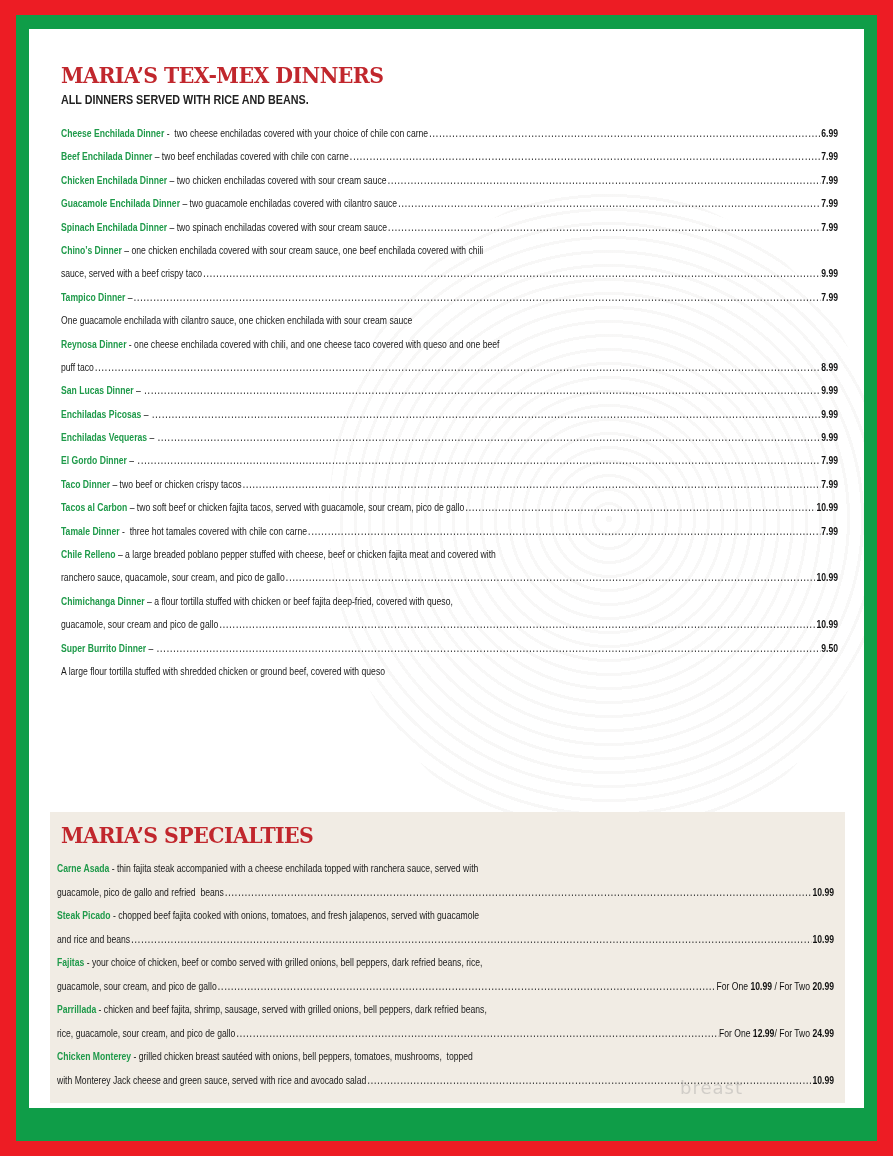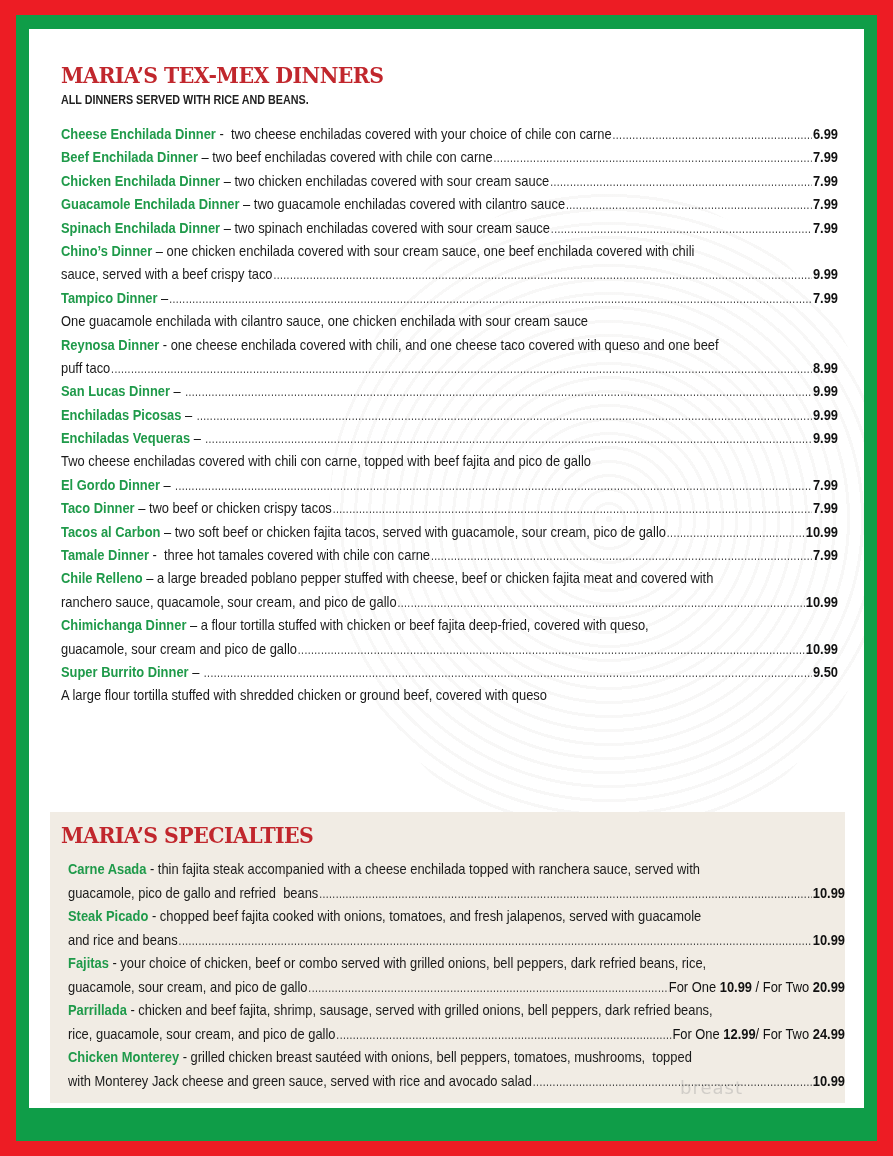--- a/index.html
+++ b/index.html
@@ -26,24 +26,24 @@
     font-weight: bold; font-size: 22px; color: #c1272d; letter-spacing: -0.6px;
     transform: scaleX(0.93); transform-origin: left;
     white-space: nowrap;
   }
   .subtitle {
     position: absolute; left: 61px; top: 93px;
     font-size: 12.5px; font-weight: bold; color: #222; white-space: nowrap;
     transform: scaleX(0.86); transform-origin: left;
   }
   .menu-list { position: absolute; left: 61px; top: 122px; width: 777px; }
-  .specials-list { position: absolute; left: 68px; top: 857px; width: 777px; }
+  .specials-list { position: absolute; left: 57px; top: 857px; width: 777px; }
   .line {
-    height: 23.4px; line-height: 23.4px; font-size: 15px; color: #1a1a1a;
-    white-space: nowrap; display: flex; align-items: flex-start; overflow: hidden;
+    height: 23.4px; line-height: 23.4px; font-size: 10px; color: #1a1a1a;
+    white-space: nowrap; display: flex; align-items: flex-end; overflow: hidden;
   }
   .line .inner { display: flex; align-items: baseline; width: 100%; transform-origin: left; }
   .name { color: #1f9a4a; font-weight: bold; flex: none; }
   .text { flex: none; }
   .dots {
     flex: 1 1 auto; overflow: hidden; color: #333; margin: 0 1px;
     letter-spacing: 0.5px; min-width: 10px; font-size: 12px;
   }
   .dots::before { content: "........................................................................................................................................................................................................................................................................"; }
   .price { flex: none; font-weight: bold; color: #111; }
@@ -173,25 +173,20 @@
     </div>
     <div class="line">
       <div class="inner" style="width: 903.488px; transform: scaleX(0.86);">
         <span class="name">Enchiladas Vequeras</span>
         <span class="text" style="white-space: pre;"> – </span>
         <span class="dots"></span>
         <span class="price">9.99</span>
       </div>
     </div>
     <div class="line">
-      <div class="inner" style="transform: scaleX(0.86);">
-        <span class="text" style="white-space: pre;">Two cheese enchiladas covered with chili con carne, topped with beef fajita and pico de gallo</span>
-      </div>
-    </div>
-    <div class="line">
       <div class="inner" style="width: 903.488px; transform: scaleX(0.86);">
         <span class="name">El Gordo Dinner</span>
         <span class="text" style="white-space: pre;"> – </span>
         <span class="dots"></span>
         <span class="price">7.99</span>
       </div>
     </div>
     <div class="line">
       <div class="inner" style="width: 903.488px; transform: scaleX(0.86);">
         <span class="name">Taco Dinner</span>

